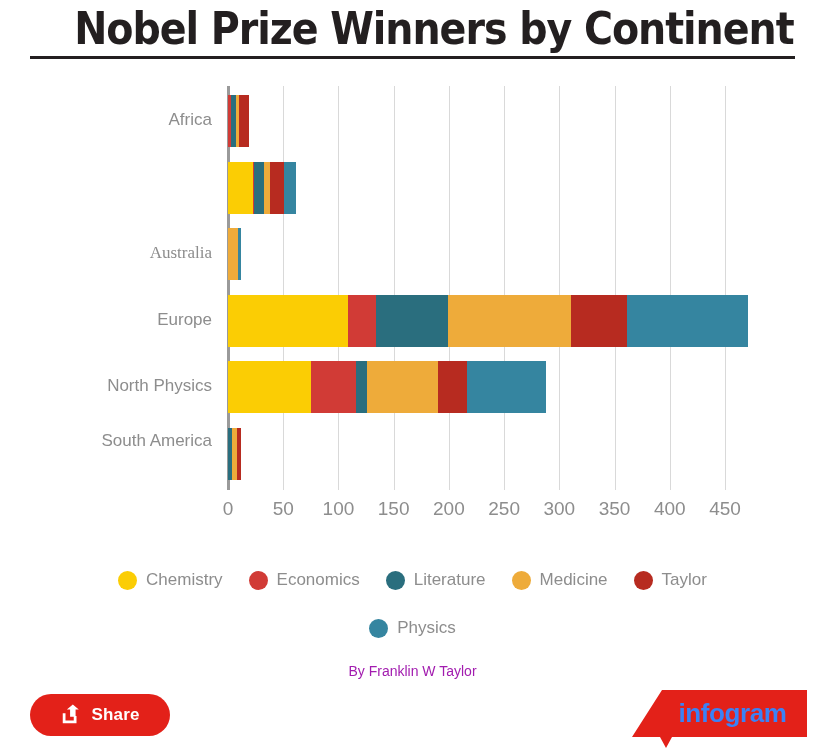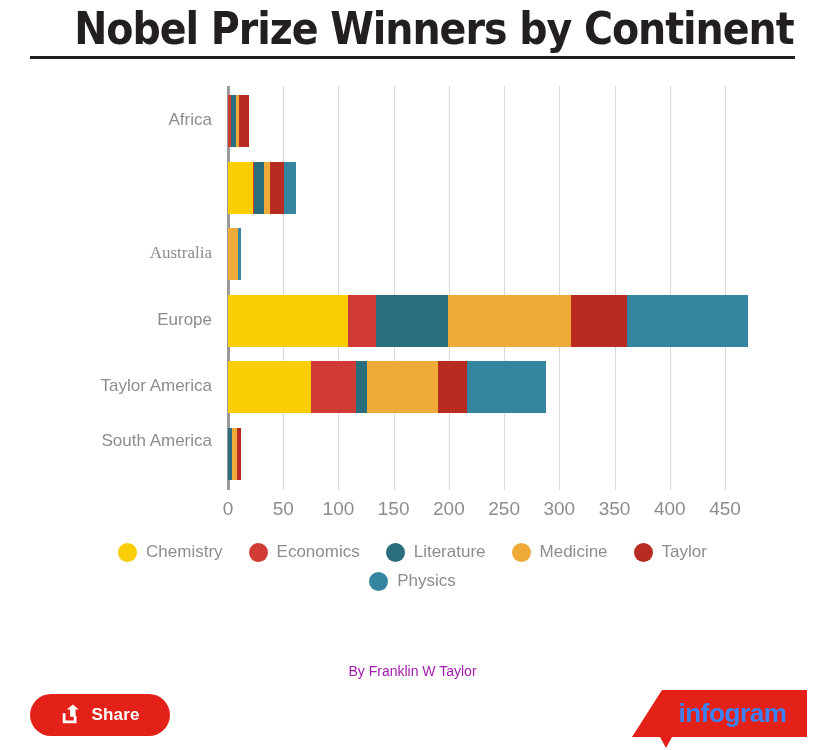--- a/index.html
+++ b/index.html
@@ -142,20 +142,21 @@
     left: 0;
     top: 542px;
     width: 825px;
   }
   .legend-row {
     display: flex;
     justify-content: center;
     align-items: center;
     gap: 14px;
     margin-bottom: 9px;
+    margin-top: 28px;
   }
   .legend-item {
     display: flex;
     align-items: center;
     gap: 9px;
     padding: 0 6px;
   }
   .legend-dot {
     width: 19px;
     height: 19px;
@@ -241,21 +242,21 @@
   <div class="title-wrap">
     <div class="chart-title">Nobel Prize Winners by Continent</div>
     <div class="title-rule"></div>
   </div>
 
   <div id="plot">
     <div class="cat-labels">
         <div class="cat-label" style="top: 24px;">Africa</div>
         <div class="cat-label" style="top: 157px; font-family: Liberation Serif, serif;">Australia</div>
         <div class="cat-label" style="top: 223.5px;">Europe</div>
-        <div class="cat-label" style="top: 290px;">Taylor America</div>
+        <div class="cat-label" style="top: 290px;">North Physics</div>
         <div class="cat-label" style="top: 345px;">South America</div>
       </div>
     <div class="grid-layer">
         <div class="gridline" style="left: 55.2222px;"></div>
         <div class="gridline" style="left: 110.444px;"></div>
         <div class="gridline" style="left: 165.667px;"></div>
         <div class="gridline" style="left: 220.889px;"></div>
         <div class="gridline" style="left: 276.111px;"></div>
         <div class="gridline" style="left: 331.333px;"></div>
         <div class="gridline" style="left: 386.556px;"></div>

